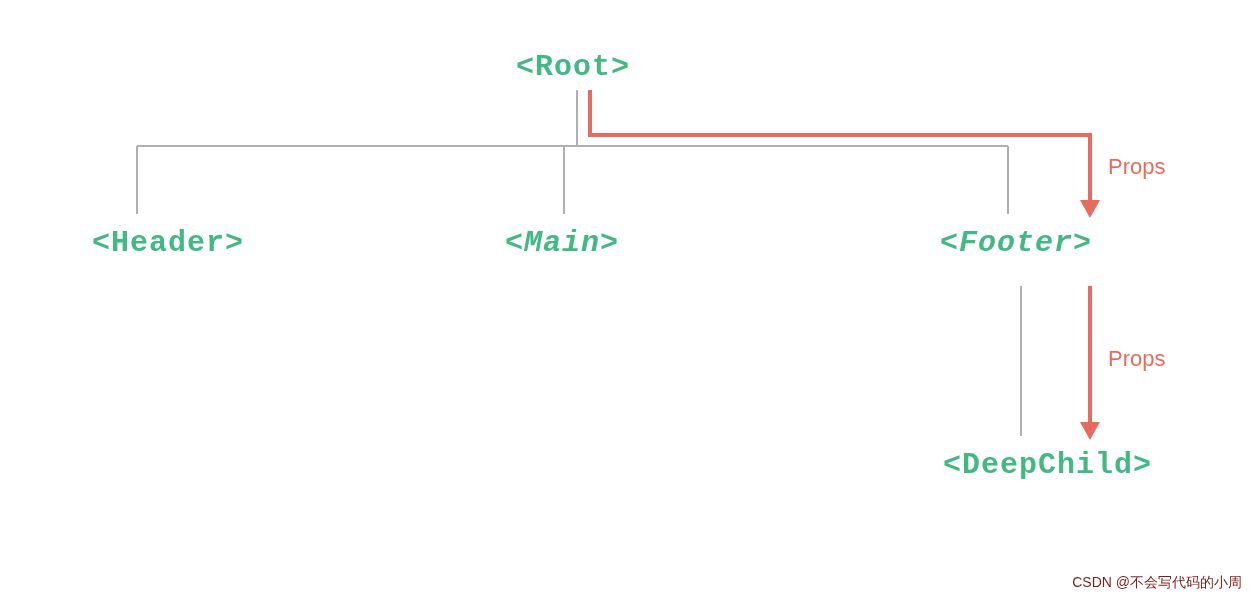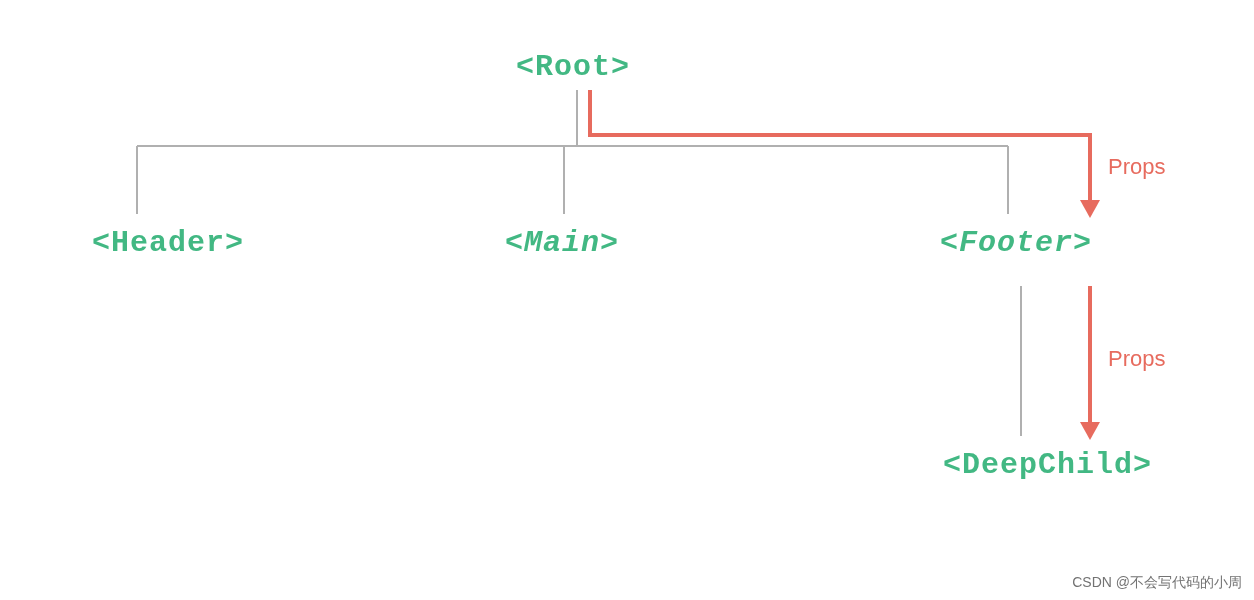--- a/index.html
+++ b/index.html
@@ -26,21 +26,21 @@
       font-size: 22px;
       font-weight: 500;
       color: #e76b5e;
       font-family: Arial, sans-serif;
     }
     .watermark {
       position: absolute;
       bottom: 8px;
       right: 12px;
       font-size: 14px;
-      color: #737373;
+      color: #7f1d1d;
       font-family: Arial, sans-serif;
       font-weight: 400;
     }
     svg {
       position: absolute;
       top: 0;
       left: 0;
       width: 1254px;
       height: 600px;
       pointer-events: none;

